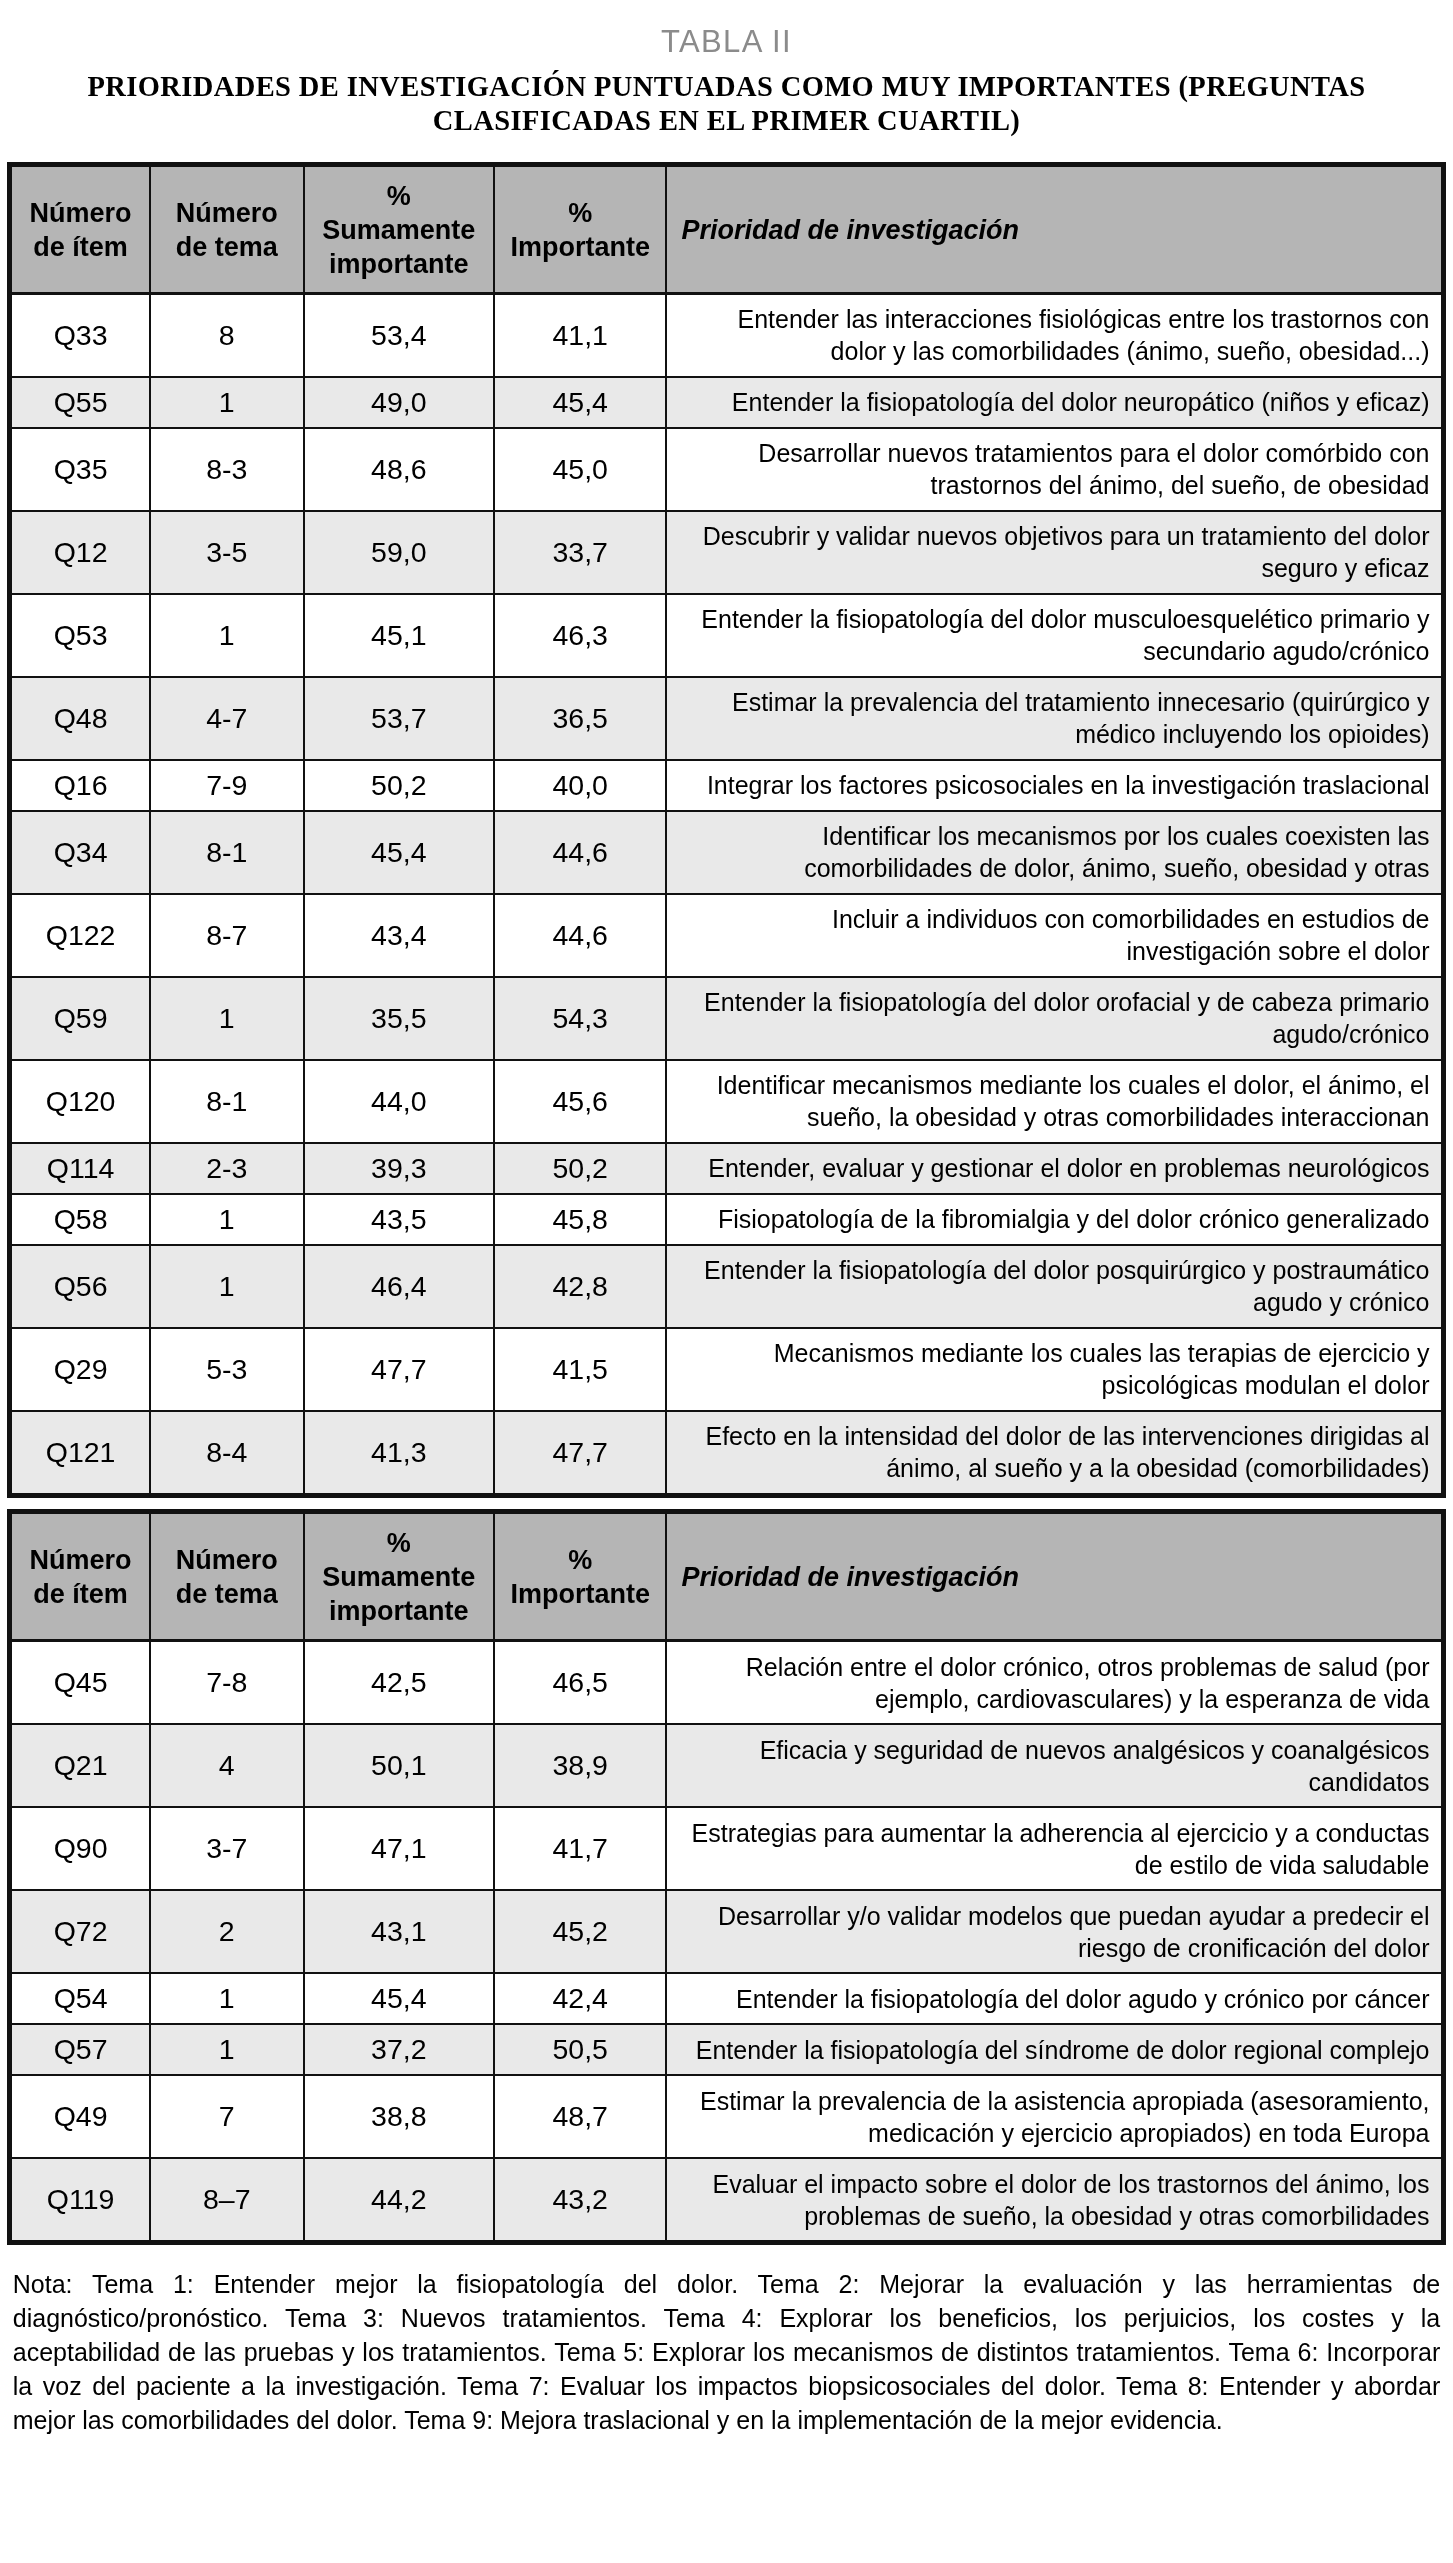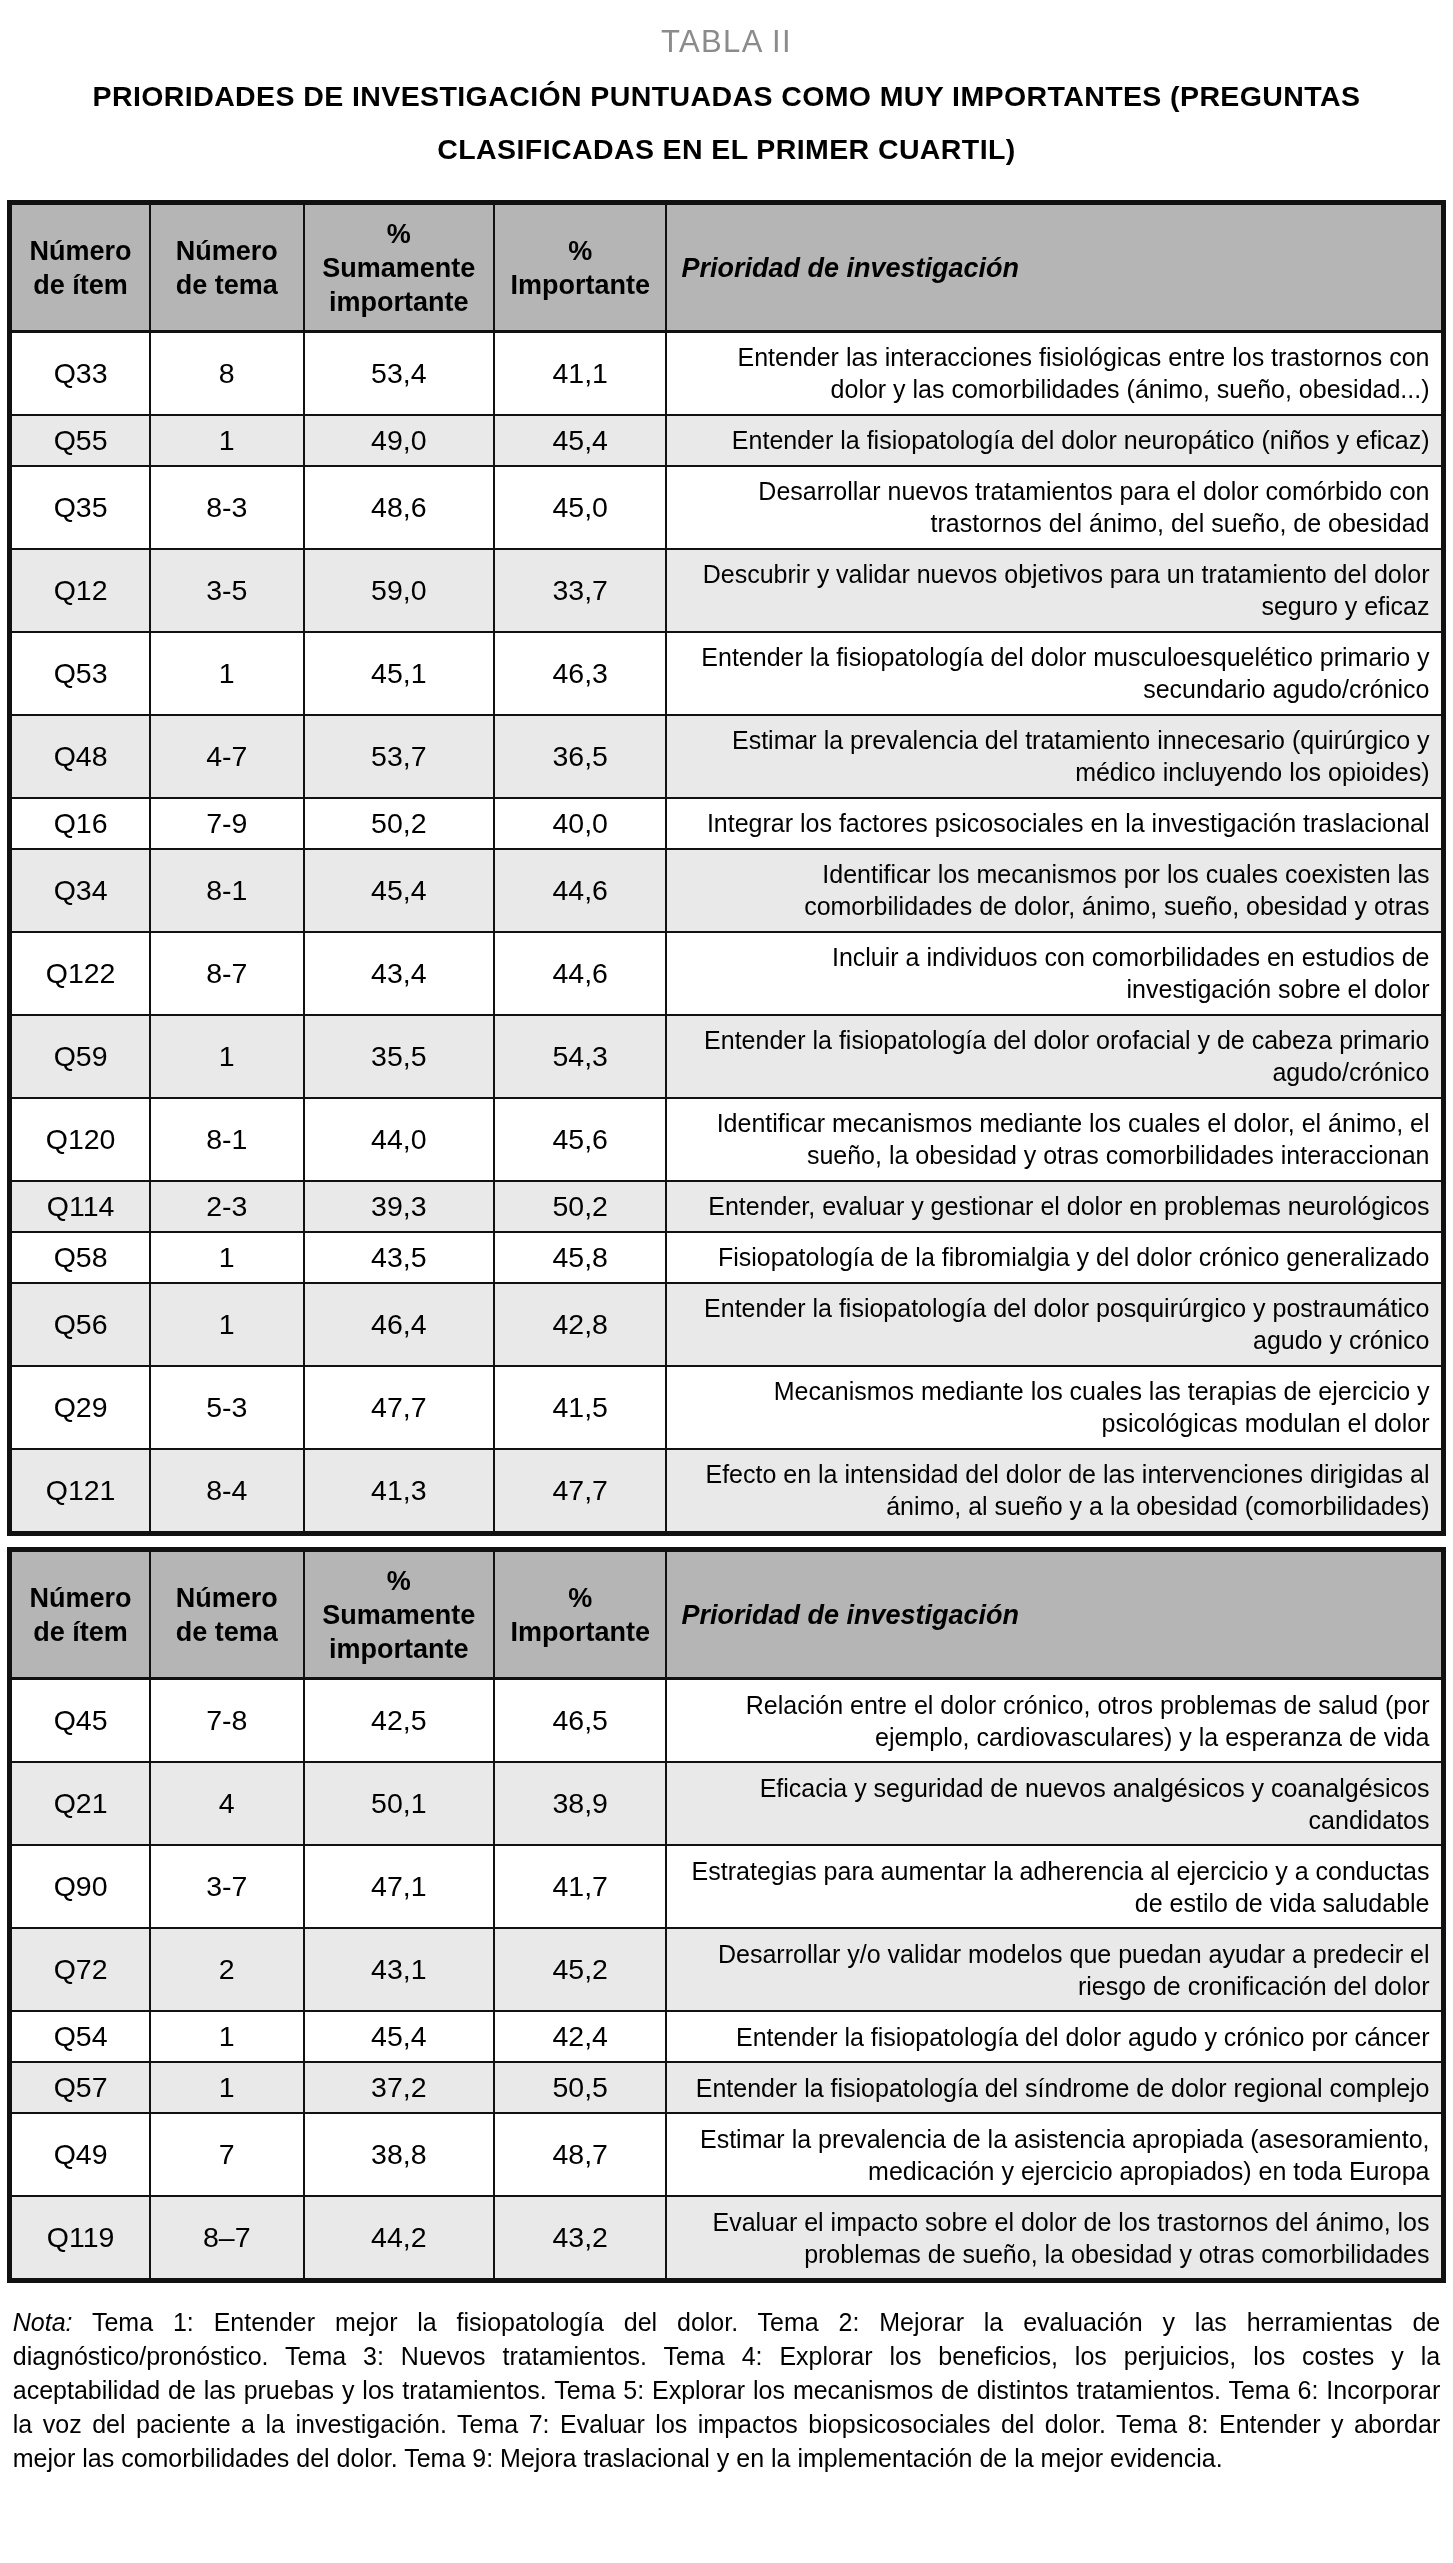--- a/index.html
+++ b/index.html
@@ -21,23 +21,24 @@
     font-weight:normal;
     font-size:31px;
     letter-spacing:1.4px;
     color:var(--title_gray,#8b8b8b);
     margin:8.5px 0 10px 0;
   }
   .table-subtitle{
     text-align:center;
     font-weight:bold;
     font-size:28.5px;
-    line-height:53px;
+    line-height:34px;
     margin:0 28.5px 24px 28.5px;
     letter-spacing:0.4px;
+    font-family:Liberation Serif, serif;
   }
   table.priorities{
     width:100%;
     border-collapse:collapse;
     table-layout:fixed;
     border:5px solid var(--border_color,#111);
   }
   table.priorities.second{margin-top:11.4px;}
   th{
     background:var(--header_bg,#b5b5b5);
@@ -74,21 +75,21 @@
     padding:8.5px 11.4px 8.5px 14.2px;
   }
   th:first-child, td:first-child{border-left:none;}
   tbody tr:nth-of-type(even) td{background:var(--row_alt_bg,#e9e9e9);}
   .footnote{
     margin:21.4px 5.7px 0 5.7px;
     font-size:25px;
     line-height:34px;
     text-align:justify;
   }
-  .footnote .note-label{font-style:italic;}
+  .footnote .note-label{}
 </style>
 </head>
 <body>
 
 <div class="page">
 
   <div class="table-title">TABLA II</div>
   <div class="table-subtitle">PRIORIDADES DE INVESTIGACIÓN PUNTUADAS COMO MUY IMPORTANTES (PREGUNTAS CLASIFICADAS EN EL PRIMER CUARTIL)</div>
 
   <table class="priorities first">

